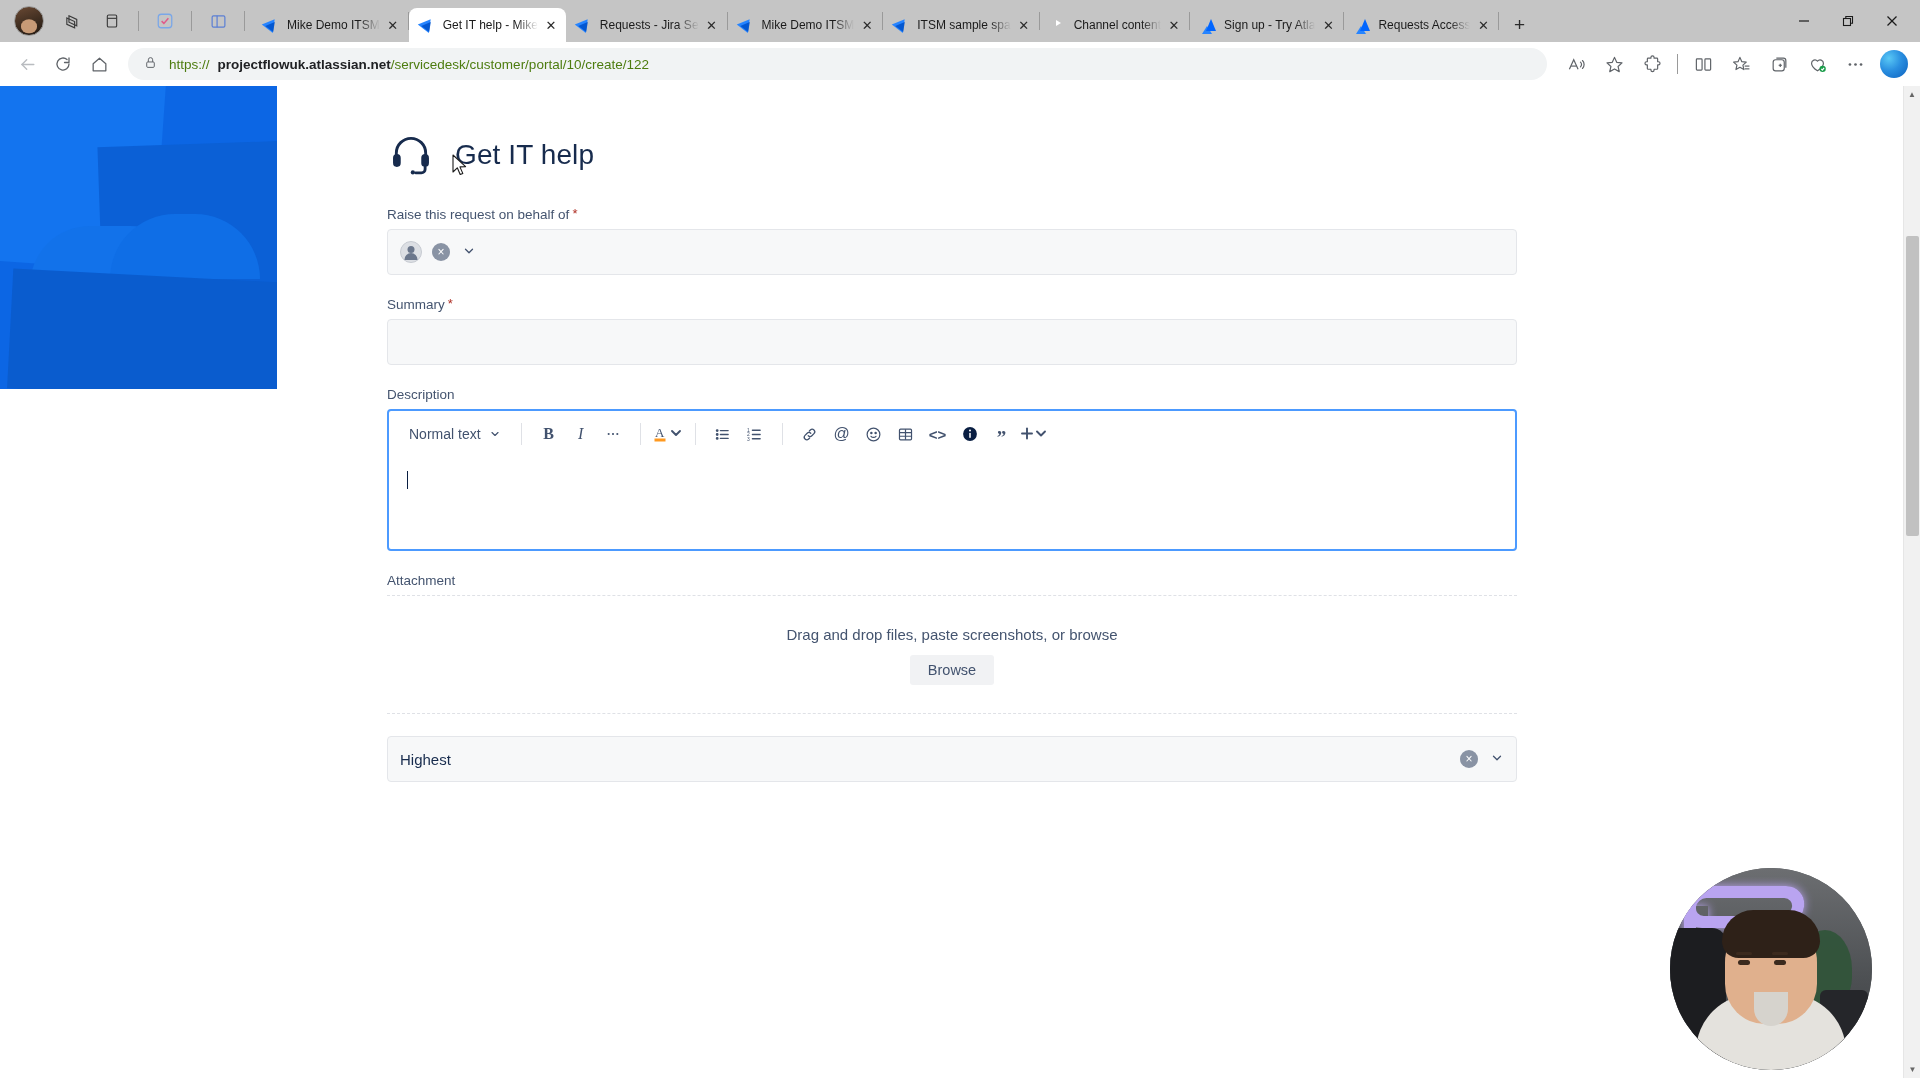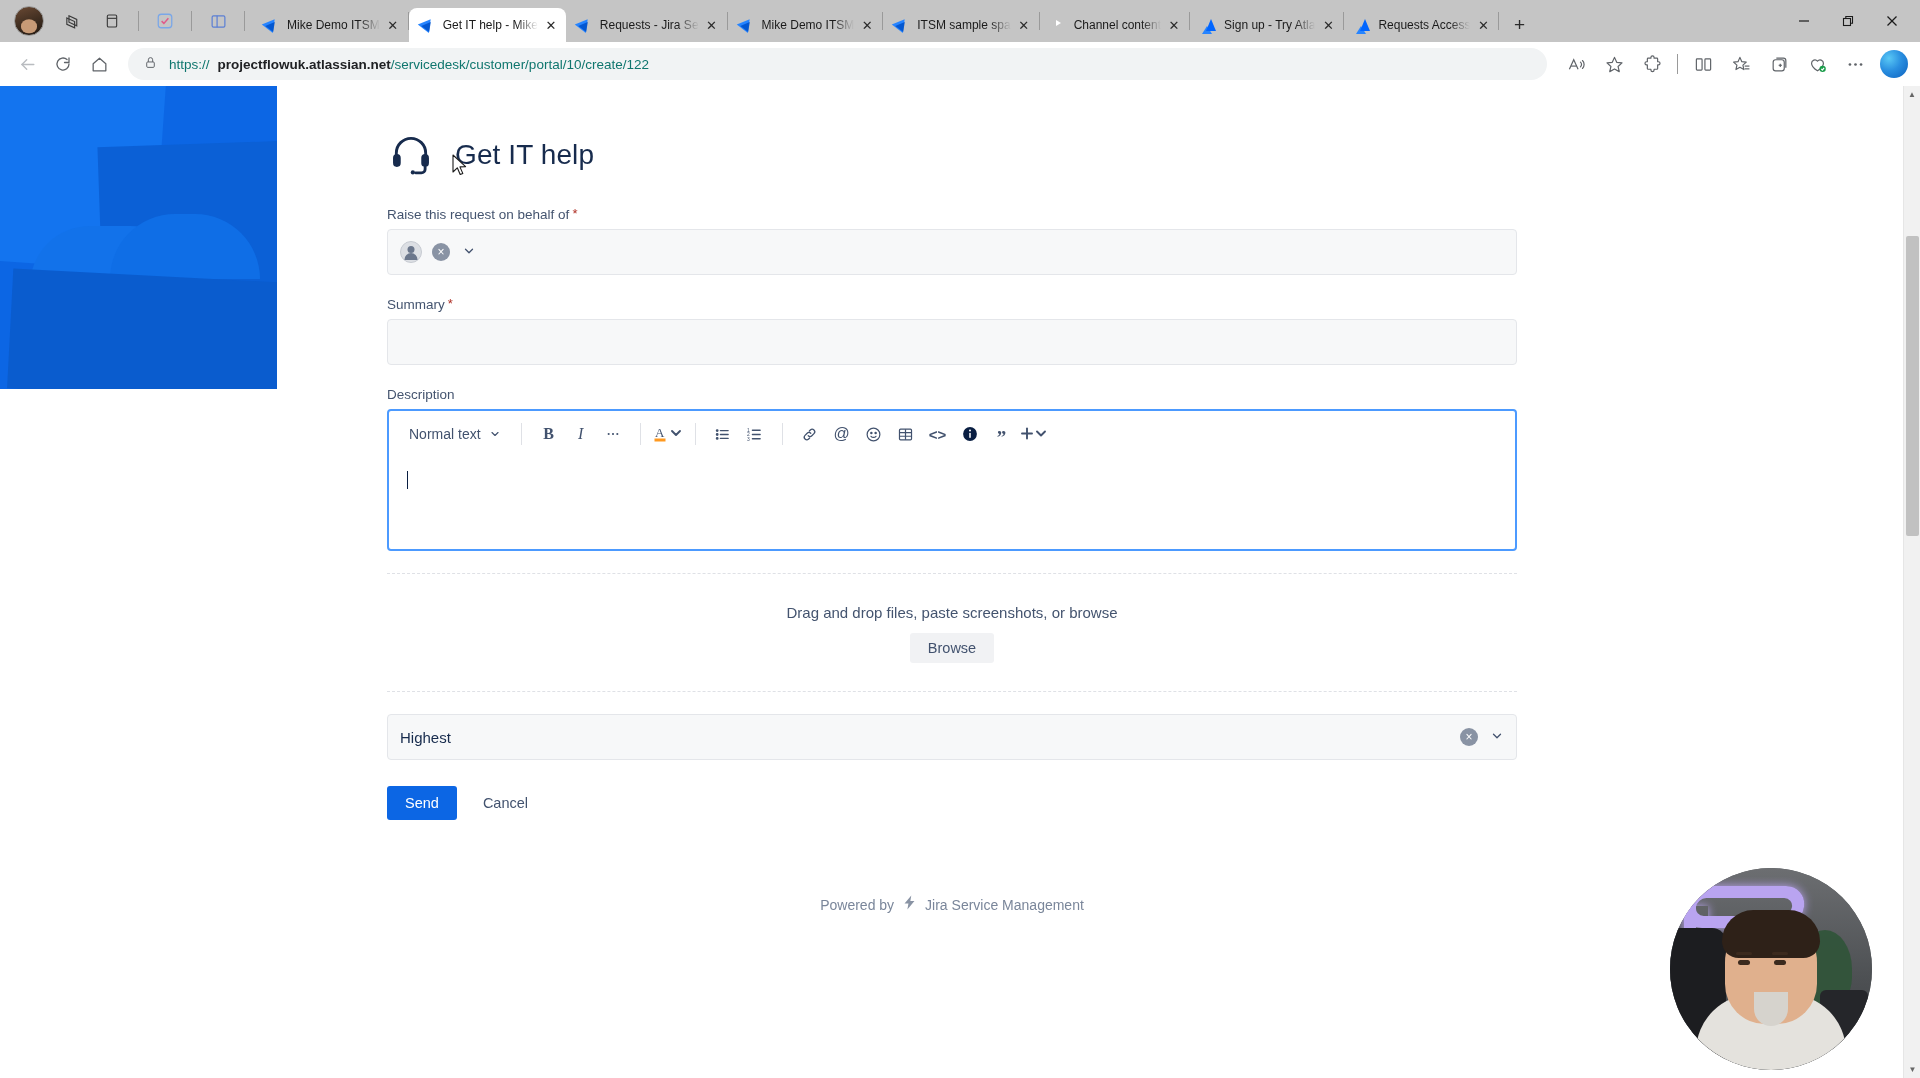--- a/index.html
+++ b/index.html
@@ -119,21 +119,21 @@
   }
   .nav-btn.disabled { color:#b9bcc0; }
   .omnibox {
     flex: 1 1 auto; height: 32px; margin: 0 10px;
     background: #f1f3f4; border-radius: 16px;
     display:flex; align-items:center; padding: 0 10px;
     font-size: 13.5px; color:#5f6368; min-width: 0;
   }
   .omnibox .lock { margin: 0 12px 0 6px; color:#5f6368; flex:0 0 auto;}
   .url { white-space:nowrap; overflow:hidden; text-overflow:ellipsis; }
-  .url .dim { color: #0f766e; margin-top: 48px; }
+  .url .dim { color: #4d7c0f; margin-top: 48px; }
   .url .strong { color:#202124; font-weight:bold;padding-left:8px; }
   .tb-right { display:flex; align-items:center; flex:0 0 auto;}
   .tb-icon {
     width: 34px; height: 34px; border-radius:6px;
     display:flex;align-items:center;justify-content:center;
     color:#5f6368; margin: 0 2px;
   }
   .copilot {
     width: 28px;height:28px;border-radius:50%;margin-left:6px; margin-right:2px;
     background: radial-gradient(circle at 32% 30%, #59c8f5 0%, #2a8fe0 45%, #0b5fbd 100%);
@@ -670,53 +670,43 @@
                 </svg>
               </div>
             </div>
             <div class="ed-body">
               <span class="caret"></span>
             </div>
           </div>
         </div>
 
         <div class="field">
+          <div class="flabel">
+            <span>Attachment</span>
+          </div>
           <div class="attach-box">
             <div class="attach-text">Drag and drop files, paste screenshots, or browse</div>
             <span class="browse-btn">Browse</span>
           </div>
         </div>
 
 
         <div class="field">
           <div class="sel-box">
             <span class="sel-value">Highest</span>
             <span class="sel-clear">×</span>
             <span class="sel-chev">
               <svg width="14" height="14" viewBox="0 0 24 24" fill="none" stroke="currentColor" stroke-width="2.2" stroke-linecap="round" stroke-linejoin="round">
                   <polyline points="6,9 12,15 18,9"></polyline>
                 </svg>
             </span>
           </div>
         </div>
 
-        <div class="btn-row">
-          <button class="send-btn">Send</button>
-          <button class="cancel-btn">Cancel</button>
-        </div>
-
-        <div class="footer">
-          <span>Powered by</span>
-          <span class="jsm-bolt">
-            <svg width="17" height="17" viewBox="0 0 24 24" fill="#8993a4">
-                <path d="M14.5 2 L5 13.5 h5.5 L9 22 L19 10 h-5.8 Z"></path>
-              </svg>
-          </span>
-          <span>Jira Service Management</span>
-        </div>
+
 
       </div>
     </div>
 
     <div class="cursor">
       <svg width="16" height="24" viewBox="0 0 16 24">
         <path d="M1 1 L1 18 L5.3 13.8 L8.2 20.5 L10.8 19.4 L7.9 12.9 L13.6 12.6 Z" fill="#ffffff" stroke="#1b1b1b" stroke-width="1.1" stroke-linejoin="round"></path>
       </svg>
     </div>
 

